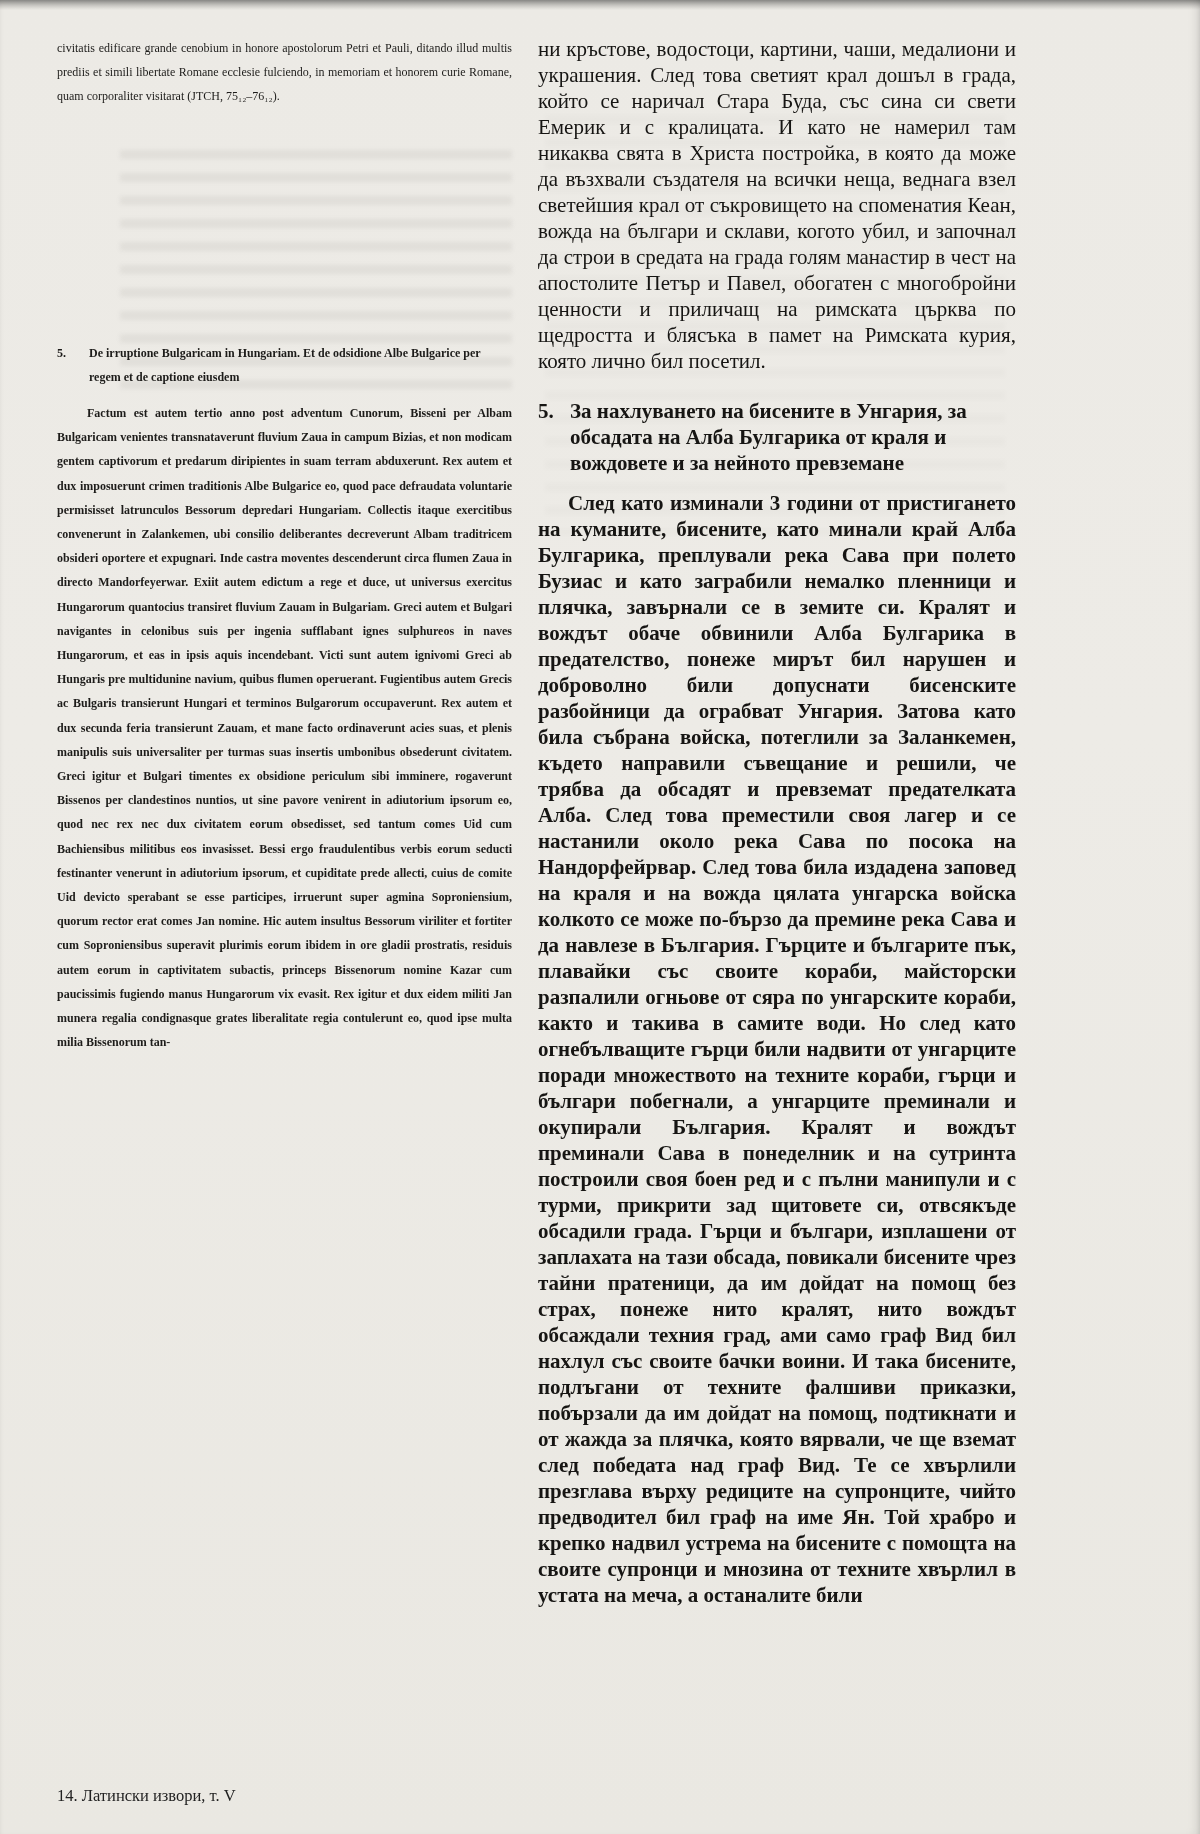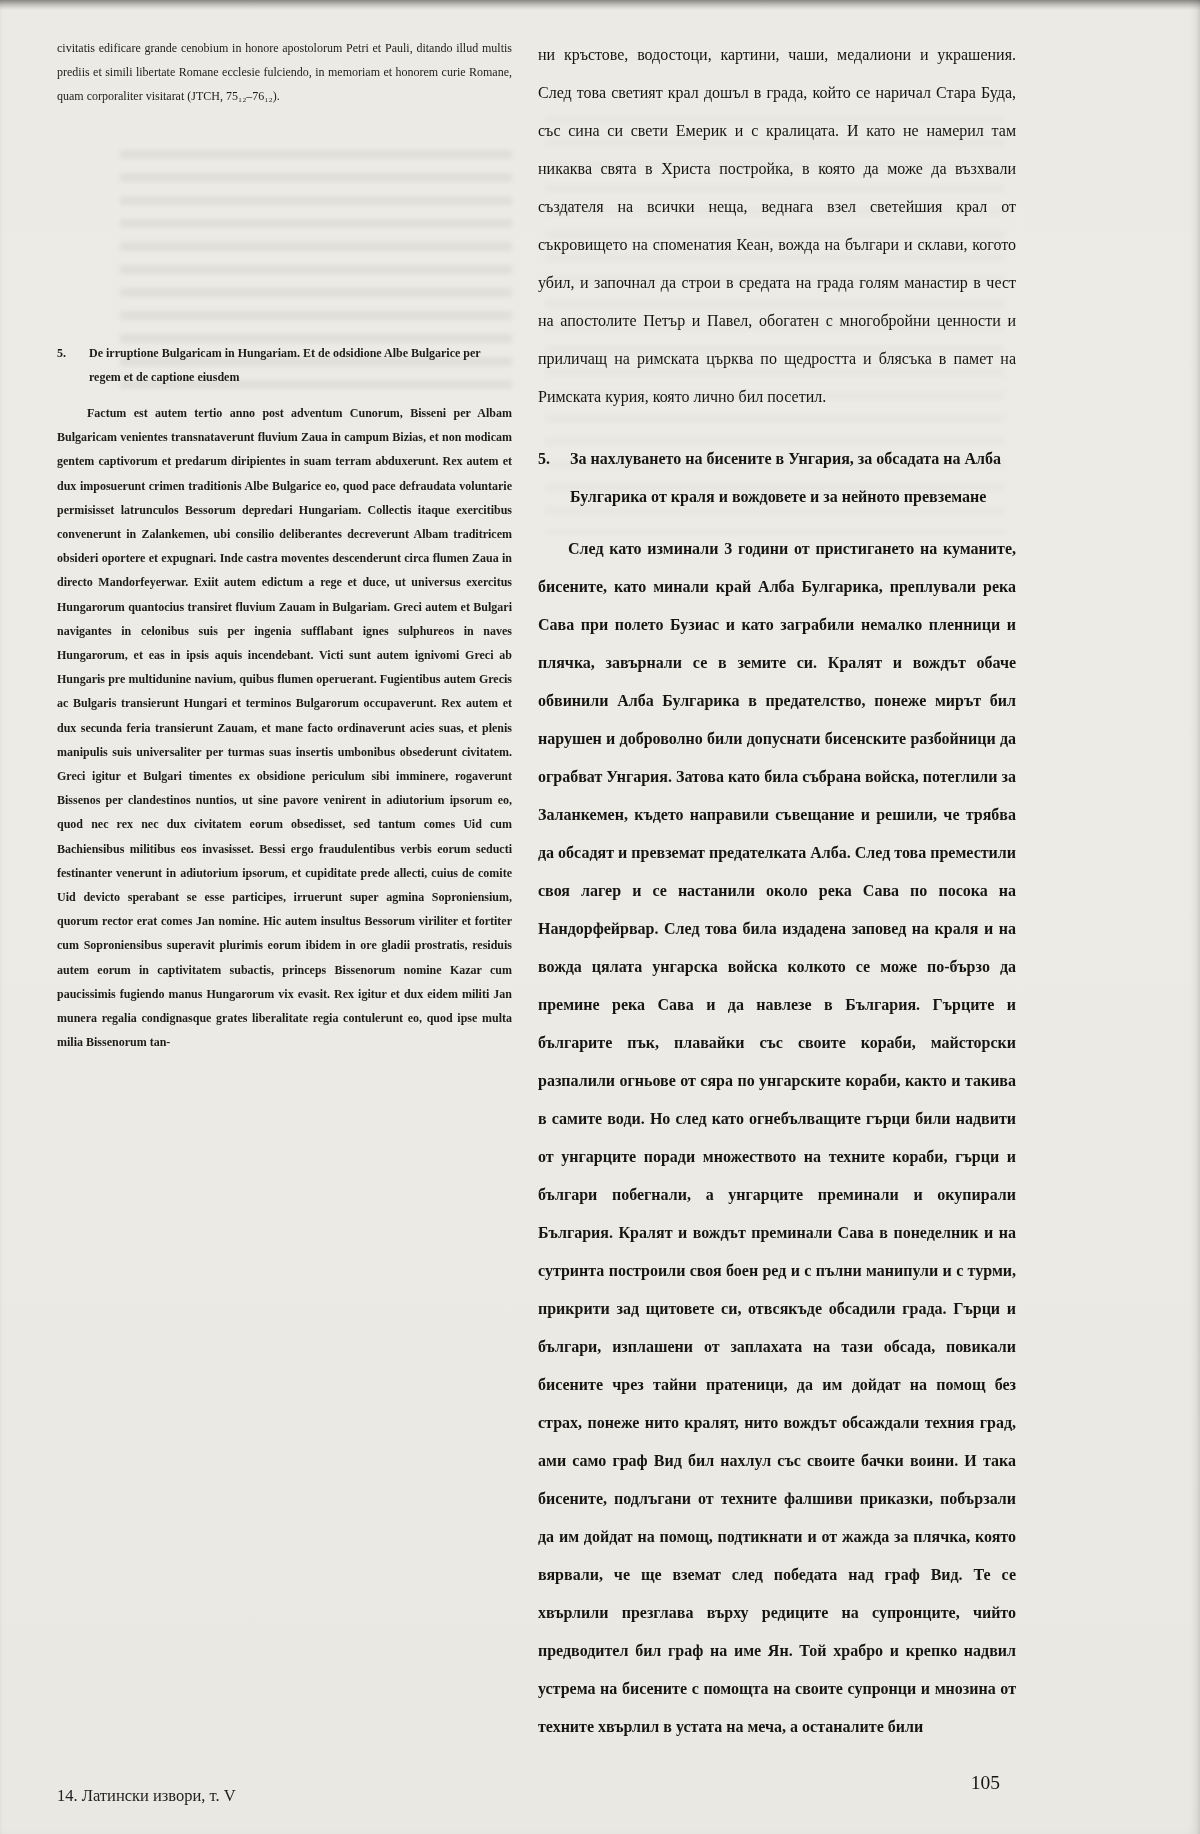--- a/index.html
+++ b/index.html
@@ -18,21 +18,21 @@
     position:absolute;top:36px;left:57px;
     display:flex;gap:26px;
   }
   .col{text-align:justify;}
   .col-left{
     width:455px;
     font-size:12px;line-height:24.2px;
   }
   .col-right{
     width:478px;
-    font-size:16px;line-height:38px;
+    font-size:21px;line-height:26px;
     color:#161513;
   }
   .para{margin:0;}
   .para-indent{text-indent:30px;font-weight:bold;}
   .heading{
     display:flex;
     font-weight:bold;
     text-align:left;
   }
   .col-left .heading{margin-top:232px;margin-bottom:12px;}
@@ -91,15 +91,14 @@
       <div class="heading">
         <span class="heading-num">5.</span>
         <span class="heading-text">За нахлуването на бисените в Унгария, за обсадата на Алба Булгарика от краля и вождовете и за нейното превземане</span>
       </div>
       <p class="para para-indent">След като изминали 3 години от пристигането на куманите, бисените, като минали край Алба Булгарика, преплували река Сава при полето Бузиас и като заграбили немалко пленници и плячка, завърнали се в земите си. Кралят и вождът обаче обвинили Алба Булгарика в предателство, понеже мирът бил нарушен и доброволно били допуснати бисенските разбойници да ограбват Унгария. Затова като била събрана войска, потеглили за Заланкемен, където направили съвещание и решили, че трябва да обсадят и превземат предателката Алба. След това преместили своя лагер и се настанили около река Сава по посока на Нандорфейрвар. След това била издадена заповед на краля и на вожда цялата унгарска войска колкото се може по-бързо да премине река Сава и да навлезе в България. Гърците и българите пък, плавайки със своите кораби, майсторски разпалили огньове от сяра по унгарските кораби, както и такива в самите води. Но след като огнебълващите гърци били надвити от унгарците поради множеството на техните кораби, гърци и българи побегнали, а унгарците преминали и окупирали България. Кралят и вождът преминали Сава в понеделник и на сутринта построили своя боен ред и с пълни манипули и с турми, прикрити зад щитовете си, отвсякъде обсадили града. Гърци и българи, изплашени от заплахата на тази обсада, повикали бисените чрез тайни пратеници, да им дойдат на помощ без страх, понеже нито кралят, нито вождът обсаждали техния град, ами само граф Вид бил нахлул със своите бачки воини. И така бисените, подлъгани от техните фалшиви приказки, побързали да им дойдат на помощ, подтикнати и от жажда за плячка, която вярвали, че ще вземат след победата над граф Вид. Те се хвърлили презглава върху редиците на супронците, чийто предводител бил граф на име Ян. Той храбро и крепко надвил устрема на бисените с помощта на своите супронци и мнозина от техните хвърлил в устата на меча, а останалите били</p>
     </div>
 
   </div>
 
   <div class="footer-left">14. Латински извори, т. V</div>
-  <div class="footer-page-number">105</div>
 
 </div>
 
 </body></html>

